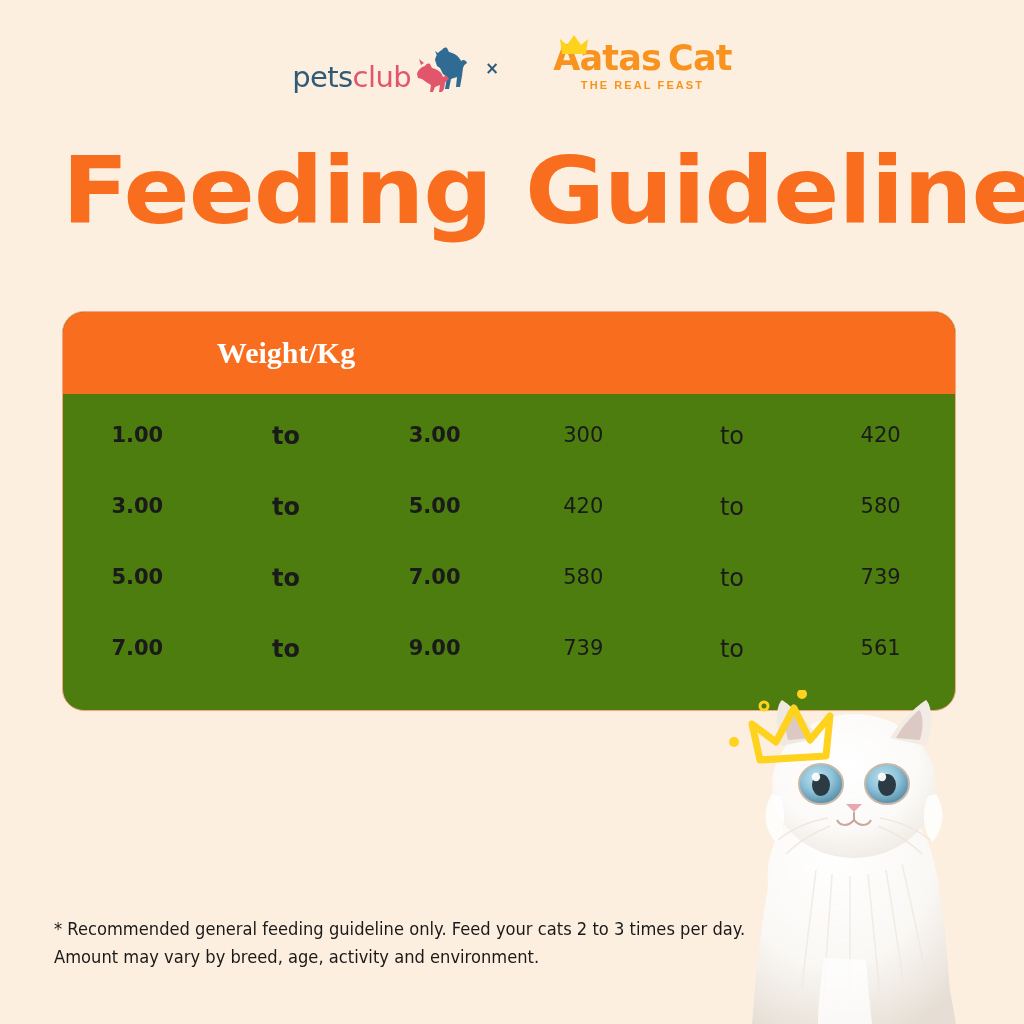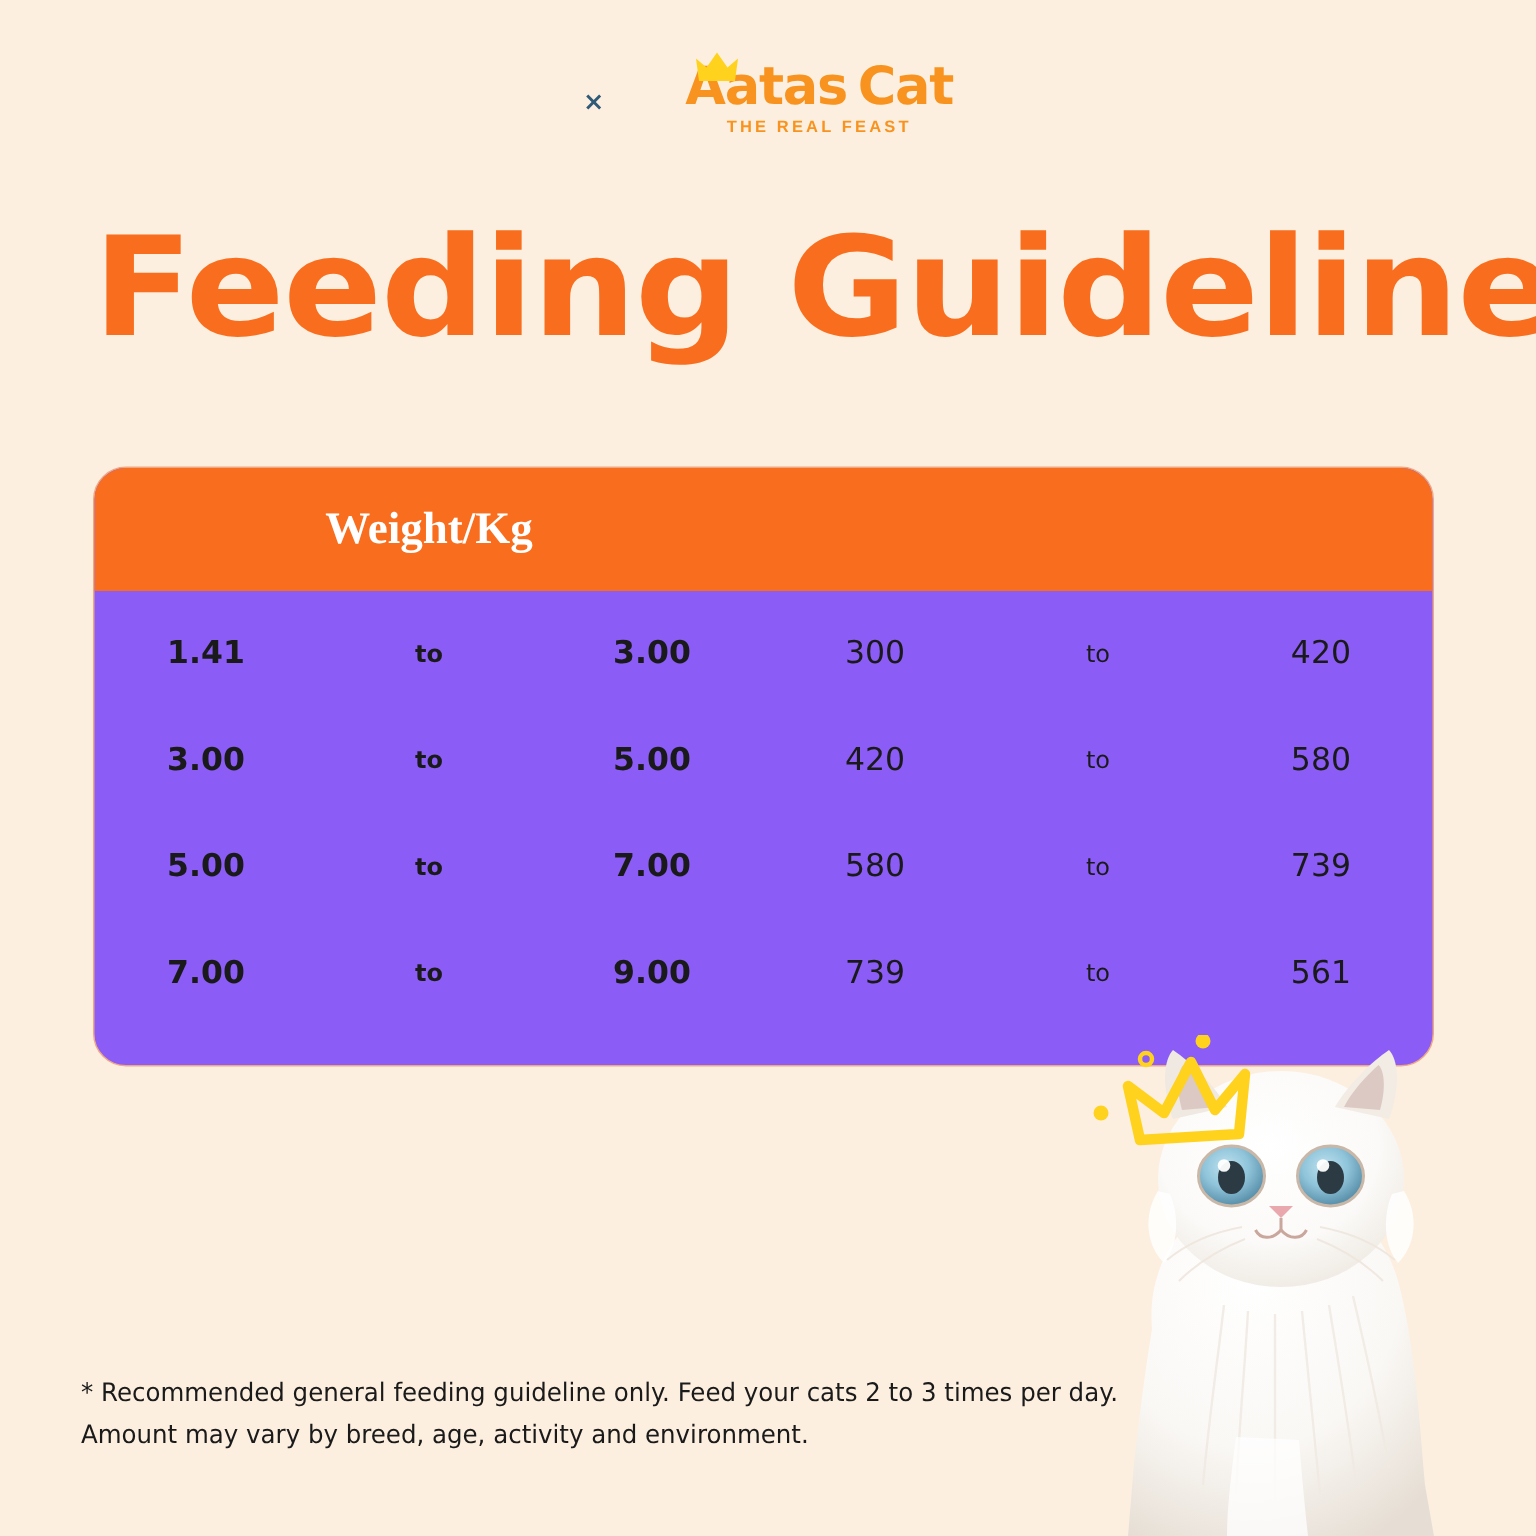--- a/index.html
+++ b/index.html
@@ -113,21 +113,21 @@
   }
 
   
   .table-card {
     position: absolute;
     left: 62px;
     top: 311px;
     width: 894px;
     border: 1px solid #F0A882;
     border-radius: 22px;
-    background: #8b5cf6;
+    background: #4d7c0f;
     box-sizing: border-box;
     overflow: hidden;
   }
   .table-head {
     background: #F96E1E;
     height: 82px;
     display: flex;
     align-items: center;
   }
   .table-head .col-h {
@@ -149,21 +149,21 @@
   .cell {
     width: 16.6666%;
     text-align: center;
     font-family: "DejaVu Sans", sans-serif;
     font-size: 21px;
     color: #1A1A1A;
     line-height: 1;
   }
   .cell.bold { font-weight: 700; }
   .cell.reg  { font-weight: 400; }
-  .cell.sep  { font-weight: 700; font-size: 16px; }
+  .cell.sep  { font-weight: 700; font-size: 24px; }
   .cell.sep.light { font-weight: 400; }
 
   
   .footnote {
     position: absolute;
     left: 54px;
     top: 916px;
     width: 690px;
     font-family: "DejaVu Sans", sans-serif;
     font-size: 17px;
@@ -183,20 +183,37 @@
     height: 334px;
     overflow: hidden;
     pointer-events: none;
   }
 </style>
 </head>
 <body>
 
 <div class="logo-bar">
 
+  <div class="petsclub-logo">
+    <div class="petsclub-word">
+      <span class="pets">pets</span><span class="club">club</span>
+    </div>
+    <div class="petsclub-animals">
+      <svg width="62" height="48" viewBox="0 0 62 48">
+
+        <path d="M30 14 C31 9 34 5 37 4 C38 2 40 1 42 2 L44 6 C49 7 54 10 56 15 L60 17 L58 22 L57 30 L55 41 L51 41 L52 31 L46 33 L44 43 L40 43 L42 31 L38 28 L35 22 L32 20 Z" fill="#2F6B92"></path>
+        <path d="M33 12 L30 5 L36 9 Z" fill="#2F6B92"></path>
+        <path d="M56 15 C58 13 61 14 62 17 L58 20 Z" fill="#2F6B92"></path>
+
+        <path d="M12 28 C13 24 16 21 20 20 C21 18 23 17 25 18 L27 22 C32 23 37 26 38 31 L42 33 L40 37 L39 43 L37 46 L34 46 L35 39 L30 41 L28 46 L25 46 L26 39 L21 36 L17 33 L13 32 Z" fill="#E2566B"></path>
+        <path d="M16 19 L14 13 L19 17 Z" fill="#E2566B"></path>
+        <path d="M38 31 C40 29 43 30 44 33 L40 36 Z" fill="#E2566B"></path>
+      </svg>
+    </div>
+  </div>
 
   <div class="logo-x">×</div>
 
   <div class="aatas-logo">
     <svg class="aatas-crown" viewBox="0 0 30 22">
       <path d="M3 20 L1 5 L8 11 L15 1 L22 11 L29 5 L27 20 Z" fill="#FFD21E"></path>
     </svg>
     <div class="aatas-word"><span>Aatas</span><span class="sp"></span><span>Cat</span></div>
     <div class="aatas-tag">THE REAL FEAST</div>
   </div>
@@ -207,21 +224,21 @@
 
 <div class="table-card">
 
   <div class="table-head">
     <div class="col-h head-weight">Weight/Kg</div>
   </div>
 
   <div class="table-body">
 
     <div class="trow">
-      <div class="cell bold">1.41</div>
+      <div class="cell bold">1.00</div>
       <div class="cell sep">to</div>
       <div class="cell bold">3.00</div>
       <div class="cell reg">300</div>
       <div class="cell sep light">to</div>
       <div class="cell reg">420</div>
     </div>
 
     <div class="trow">
       <div class="cell bold">3.00</div>
       <div class="cell sep">to</div>

